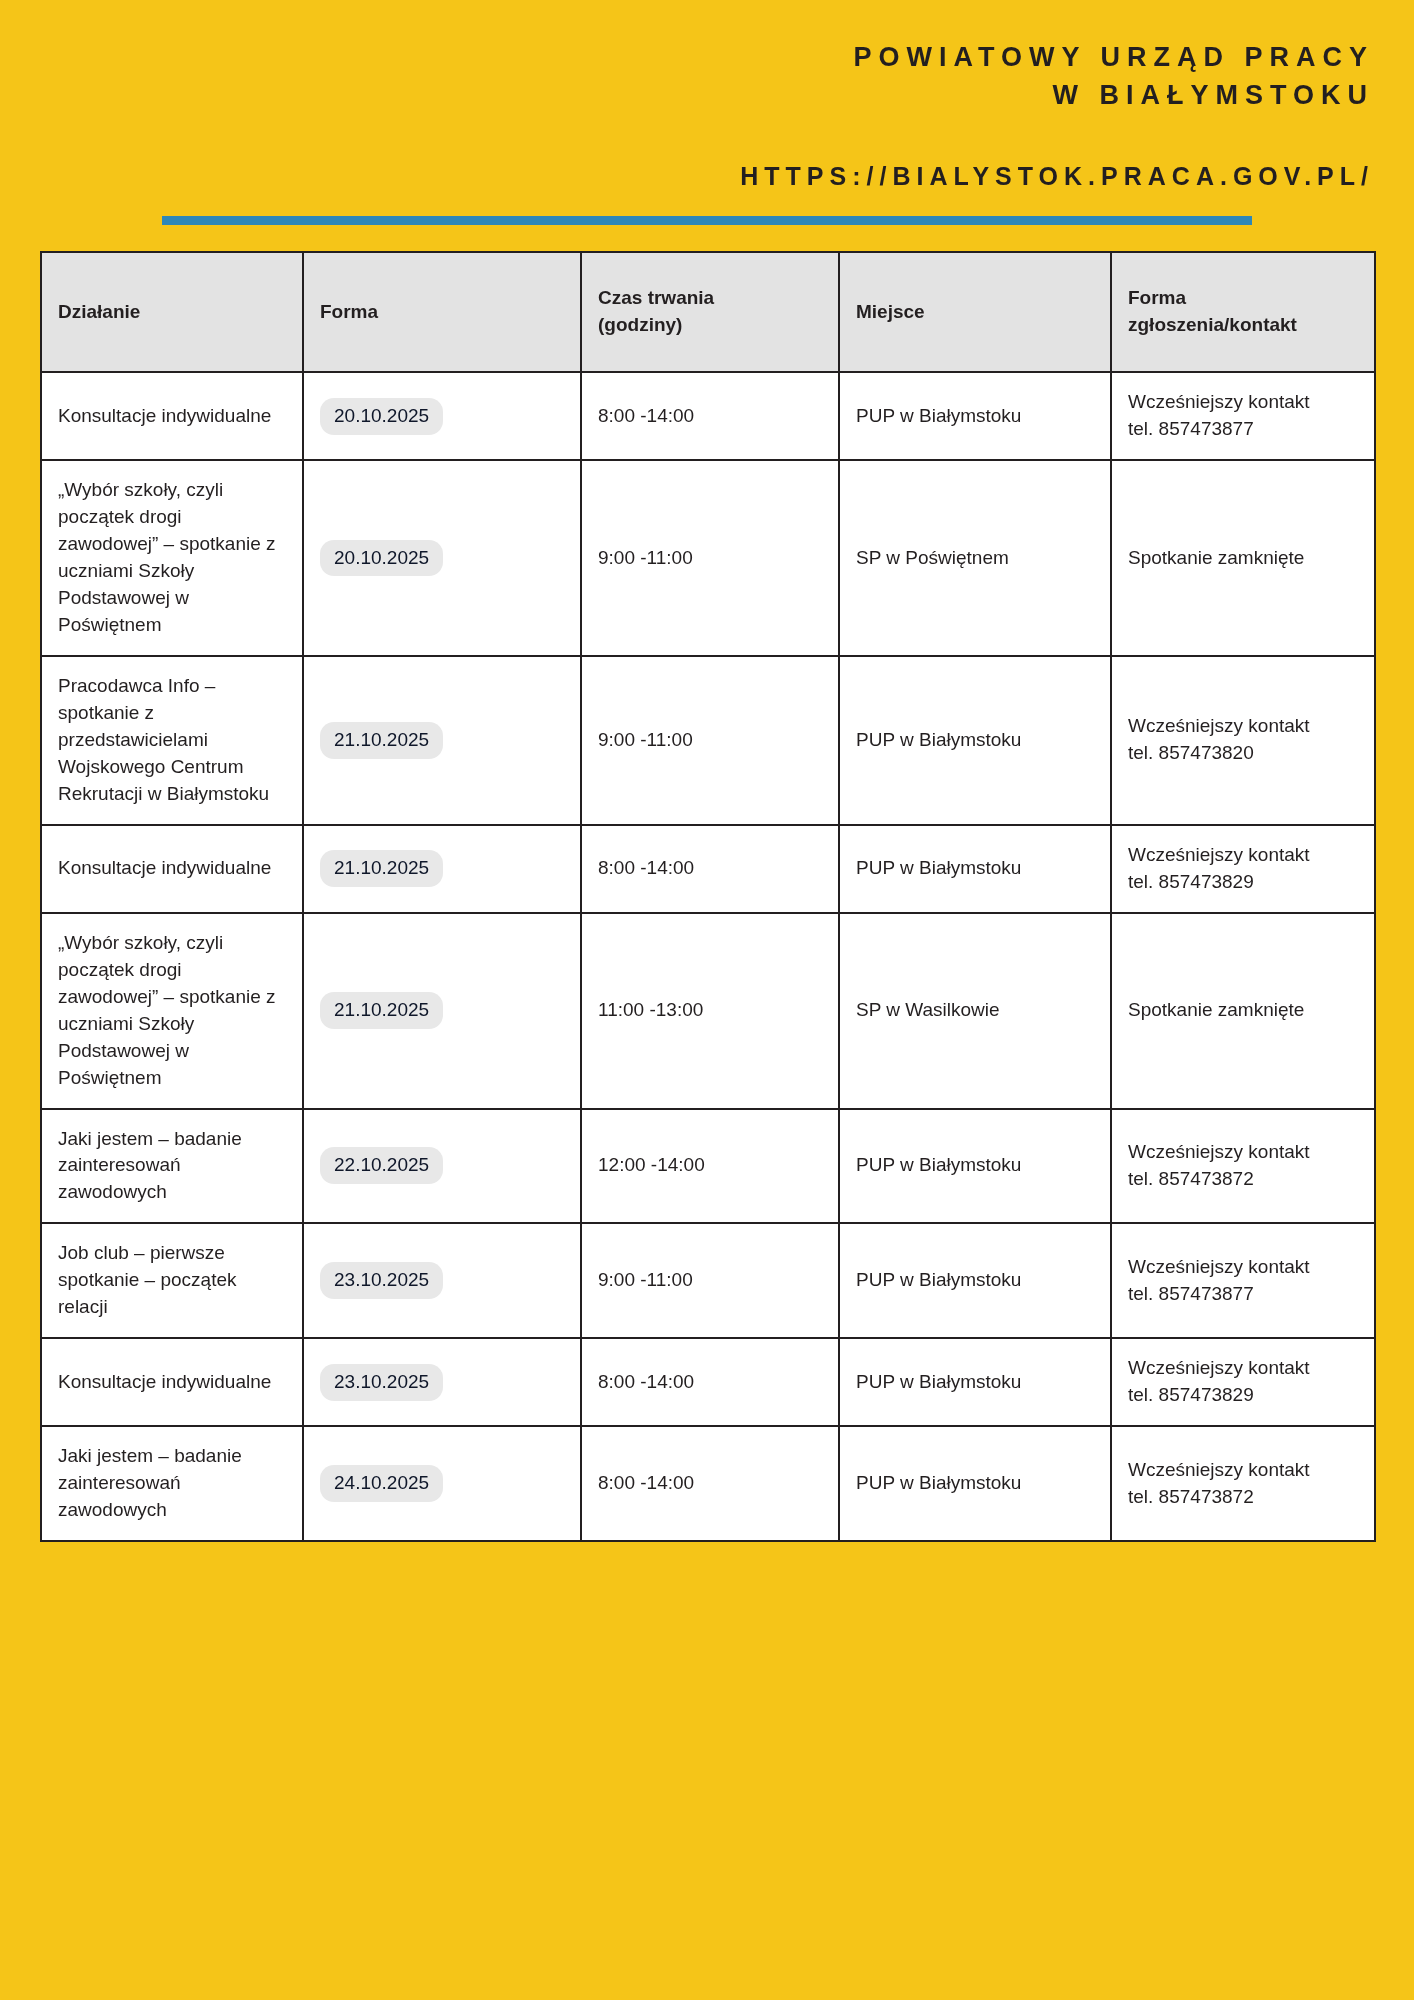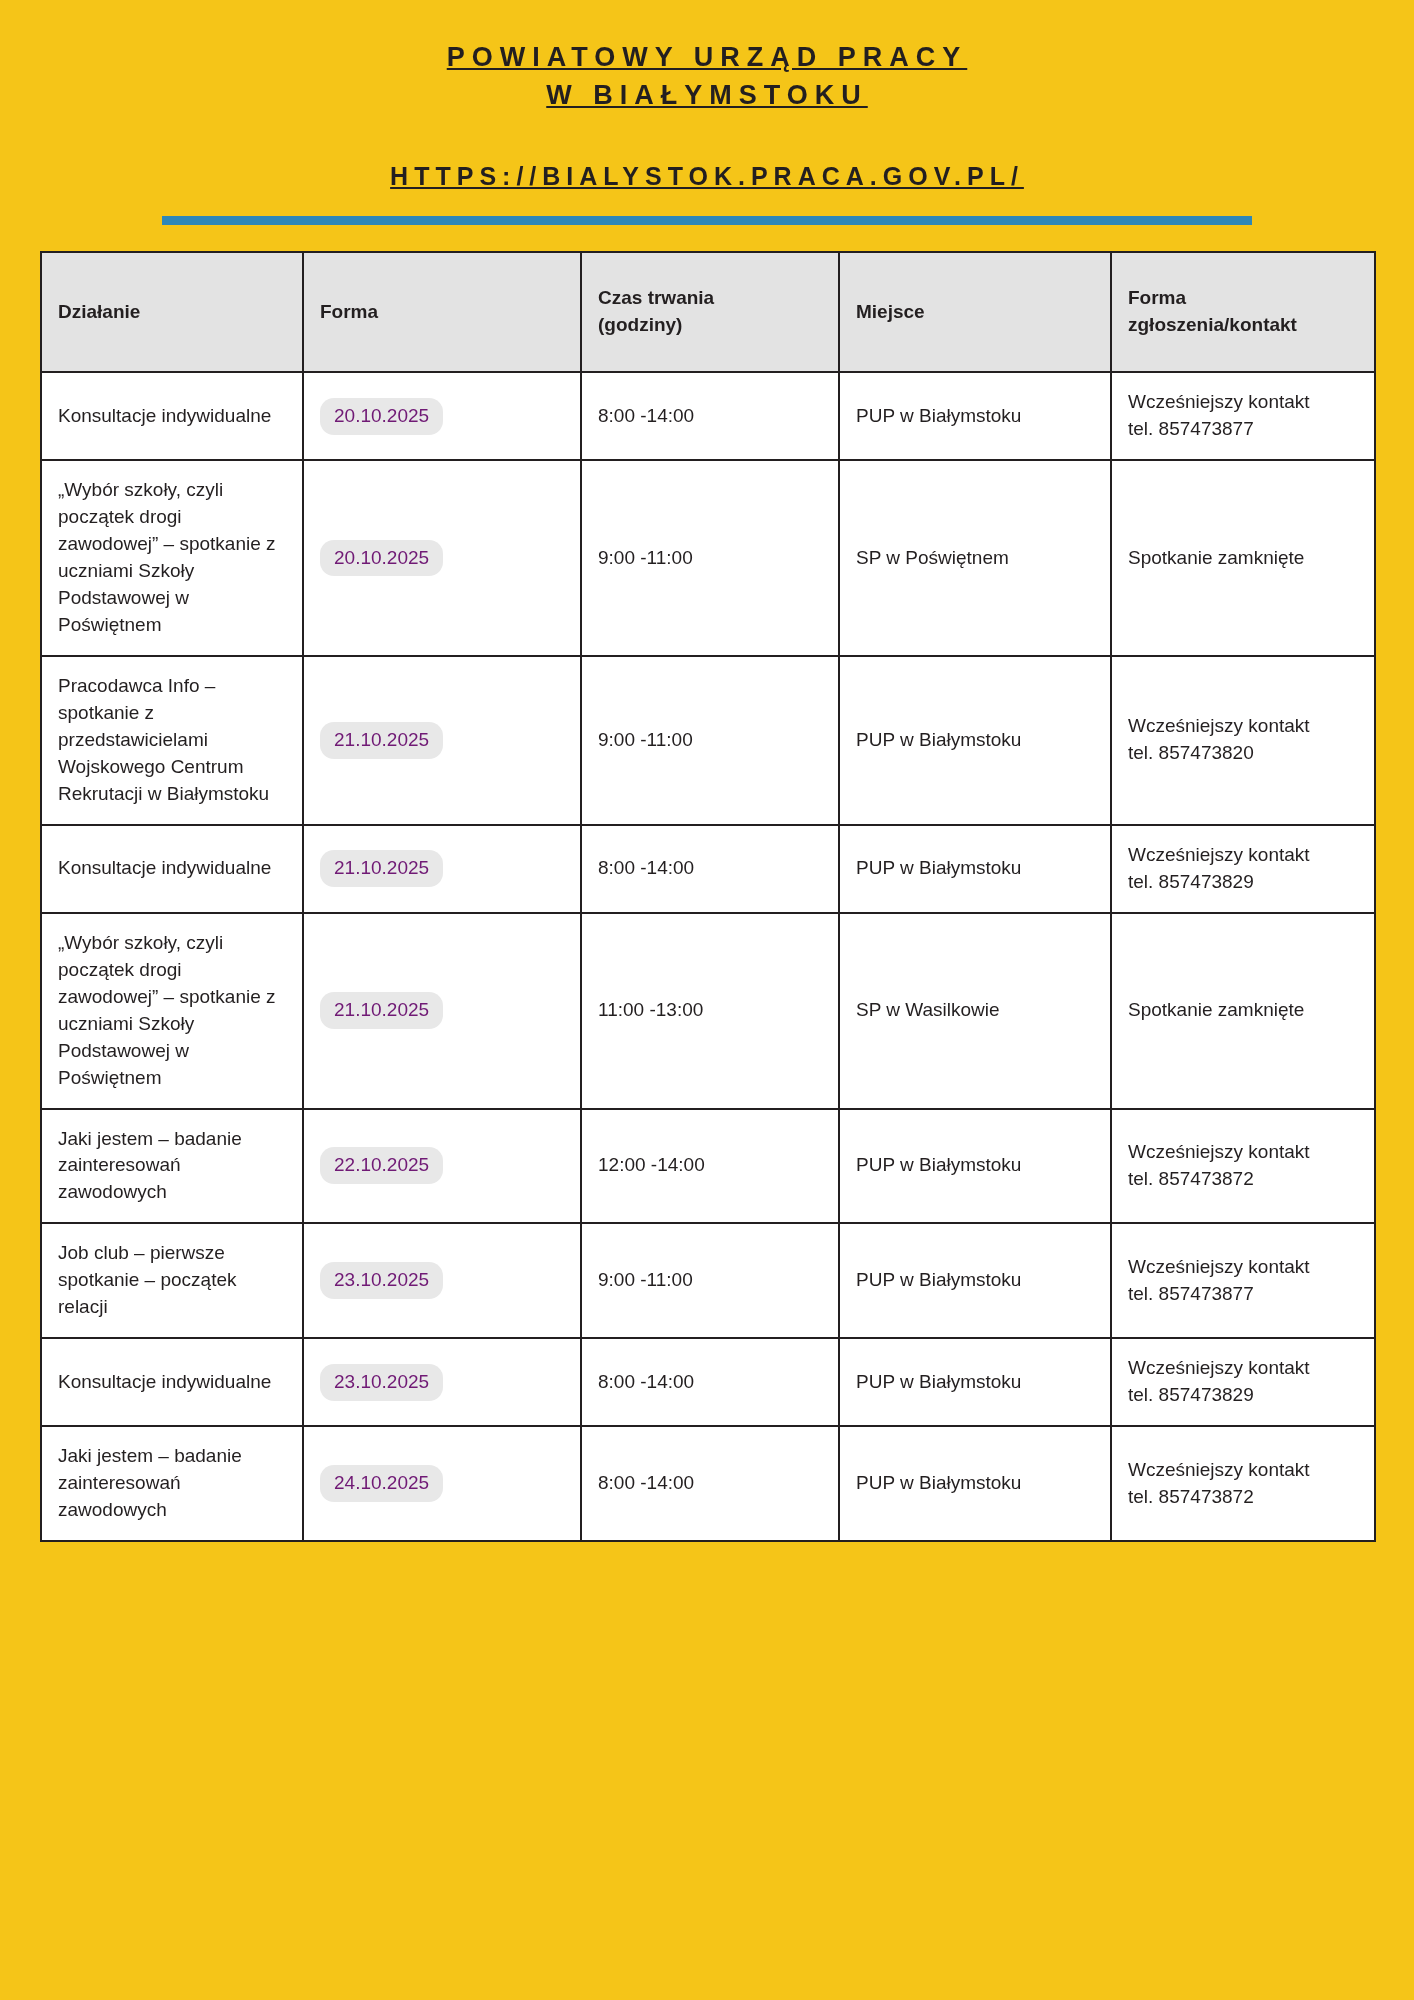--- a/index.html
+++ b/index.html
@@ -14,23 +14,22 @@
     font-family: "Liberation Sans", sans-serif;
     color: #231f20;
   }
   .page {
     width: 1414px;
     min-height: 2000px;
     padding: 30px 40px 40px 40px;
     background: #f5c518;
   }
   .header {
-    text-align: center;
+    text-align: right;
     padding-top: 8px;
-    text-decoration: underline;
   }
   .header-line {
     font-weight: bold;
     color: #231f20;
     letter-spacing: 7px;
     line-height: 1.42;
     font-size: 27px;
     white-space: pre;
   }
   .header-line.l3 { font-size: 25px; letter-spacing: 7px; }
@@ -70,21 +69,21 @@
   .col-forma { width: 264px; }
 
   td.cell-dzialanie { padding-left: 18px; border-radius: 30px; }
   td.cell-data { text-align: left; padding-left: 26px; }
   .date-pill {
     display: inline-block;
     background: #e8e8e8;
     border-radius: 14px;
     padding: 5px 14px;
     font-size: 19px;
-    color: #701a75;
+    color: #0f172a;
     white-space: nowrap;
   }
   td.cell-czas, td.cell-miejsce, td.cell-forma {
     vertical-align: middle;
   }
   .two-line { line-height: 1.45; }
 </style>
 </head>
 <body>
 

